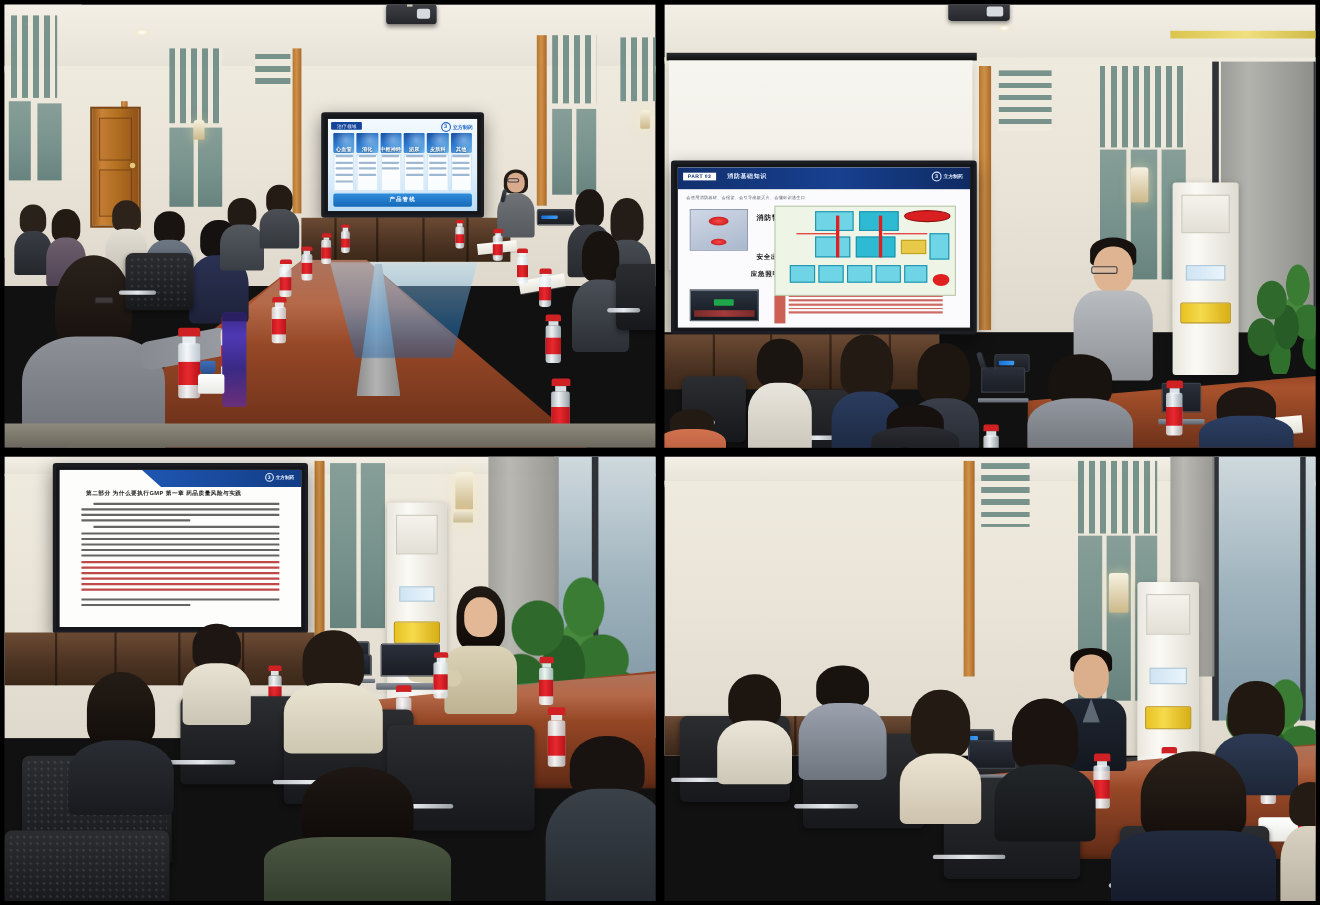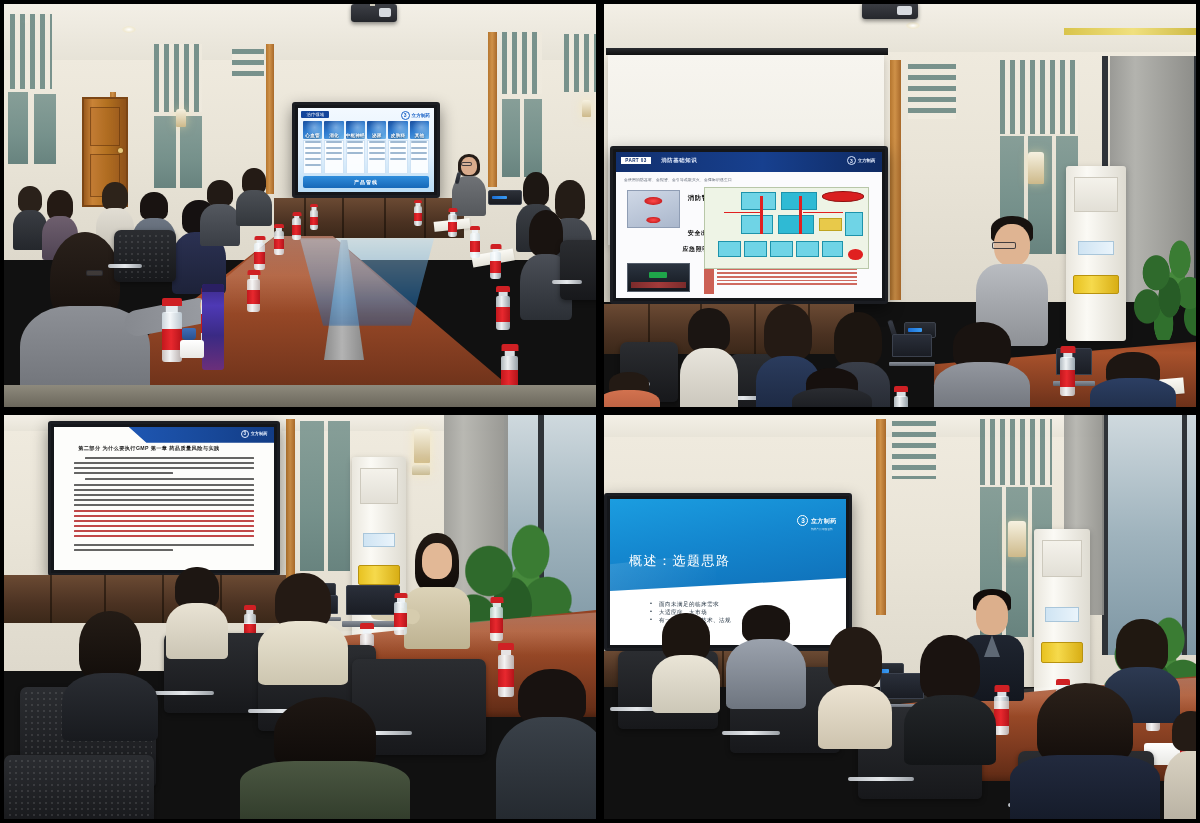--- a/index.html
+++ b/index.html
@@ -1233,40 +1233,20 @@
       <div class="ac" style="left:430px;top:114px;width:56px;height:186px;">
         <div class="vent"></div>
         <div class="sticker" style="top:42%;"></div>
         <div class="badge" style="top:61%;"></div>
       </div>
 
       <div class="plant blur-soft" style="left:498px;top:188px;width:108px;height:130px;">
         <div class="leafy"></div>
       </div>
 
-      <div class="screen-frame" style="left:0px;top:78px;width:248px;height:158px;">
-        <div class="screen-inner">
-          <div class="slide s4">
-            <div class="hero"></div>
-            <div class="logo">
-              <span class="mark">3</span>
-              <span>
-                <span class="txt">立方制药</span>
-                <span class="sub">新药产品·研发创新</span>
-              </span>
-            </div>
-            <div class="stitle">概述：选题思路</div>
-            <ul class="bullets">
-              <li>面向未满足的临床需求</li>
-              <li>大适应症、大市场</li>
-              <li>有一定的壁垒：技术、法规</li>
-            </ul>
-          </div>
-        </div>
-      </div>
 
       <div class="credenza" style="left:0px;top:236px;width:250px;height:36px;">
         <div class="seam" style="left:56px;"></div>
         <div class="seam" style="left:118px;"></div>
         <div class="seam" style="left:182px;"></div>
       </div>
 
       <div class="table-top" style="left:272px;top:256px;width:330px;height:110px;clip-path:polygon(0% 32%,100% 4%,100% 100%,0% 100%);"></div>
       <div class="table-gloss" style="left:272px;top:256px;width:330px;height:76px;clip-path:polygon(0% 36%,100% 8%,100% 100%,0% 100%);"></div>
 

